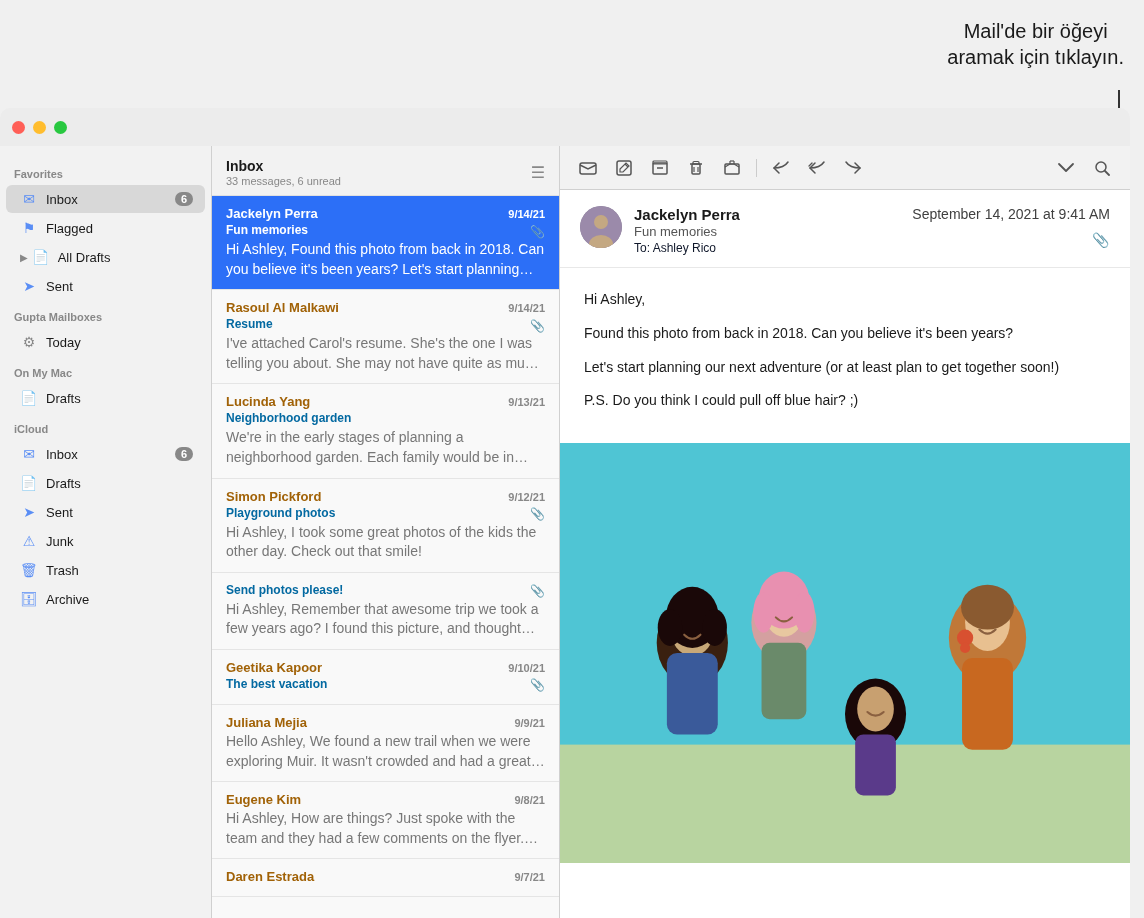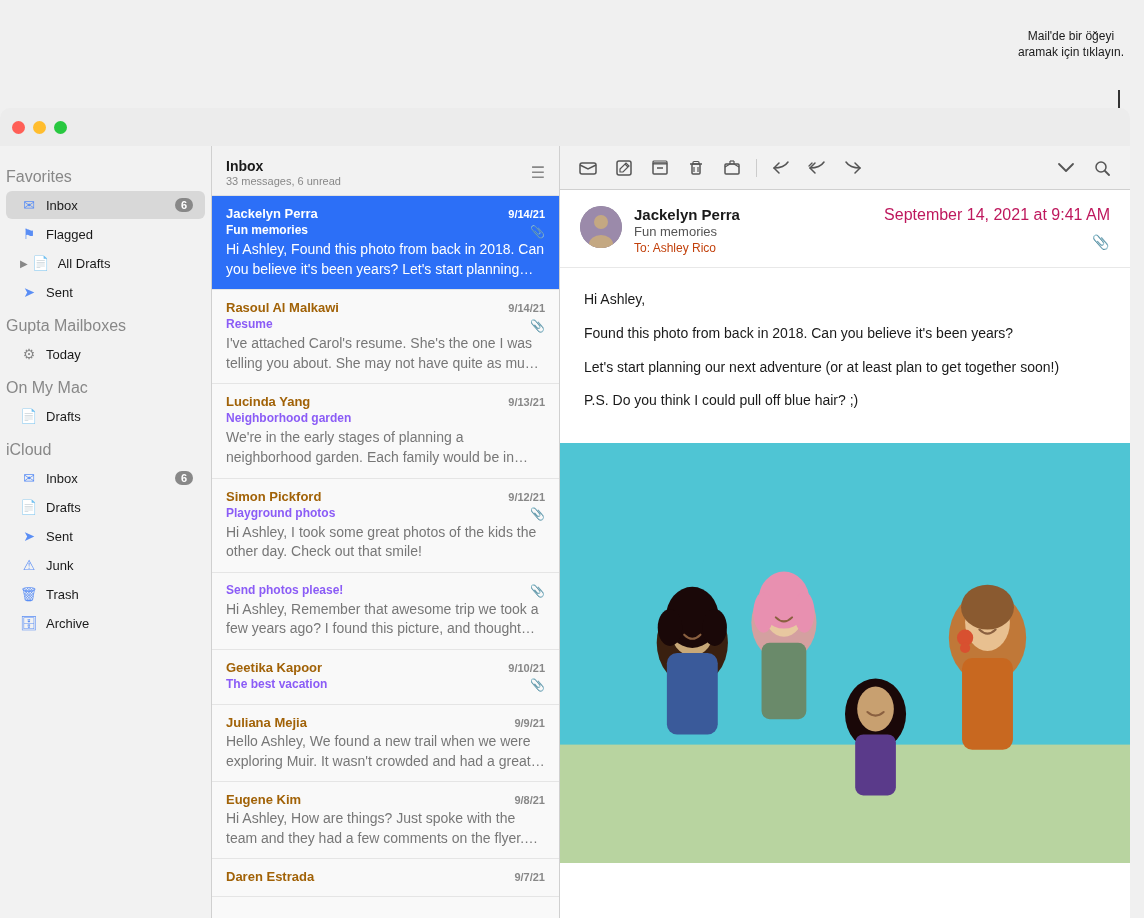--- a/index.html
+++ b/index.html
@@ -8,23 +8,23 @@
       height: 918px;
       background: #f0f0f0;
       font-family: -apple-system, BlinkMacSystemFont, 'Helvetica Neue', sans-serif;
       overflow: hidden;
       position: relative;
     }
 
     
     .tooltip-text {
       position: absolute;
-      top: 29px;
+      top: 18px;
       right: 20px;
-      font-size: 12px;
+      font-size: 20px;
       color: #1a1a1a;
       text-align: center;
       line-height: 1.3;
       z-index: 10;
     }
     .tooltip-arrow {
       position: absolute;
       top: 90px;
       right: 24px;
       width: 2px;
@@ -80,24 +80,24 @@
     .sidebar {
       width: 212px;
       background: #f2f2f2;
       height: 100%;
       padding: 12px 0;
       overflow-y: auto;
       border-right: 1px solid #d0d0d0;
       flex-shrink: 0;
     }
     .sidebar-section-label {
-      font-size: 16px;
-      font-weight: 400;
+      font-size: 11px;
+      font-weight: 700;
       color: #888;
-      padding: 10px 6px 4px;
+      padding: 10px 14px 4px;
       text-transform: none;
       letter-spacing: 0;
     }
     .sidebar-item {
       display: flex;
       align-items: center;
       padding: 5px 12px 5px 14px;
       cursor: pointer;
       border-radius: 6px;
       margin: 1px 6px;
@@ -174,21 +174,21 @@
       color: #a16207;
     }
     .email-item.selected .email-sender,
     .email-item.selected .email-subject,
     .email-item.selected .email-preview,
     .email-item.selected .email-date { color: #fff; }
     .email-date { font-size: 11px; color: #888; font-weight: bold; }
     .email-subject {
       font-size: 12px;
       font-weight: 600;
-      color: #8b5cf6;
+      color: #0369a1;
       margin-bottom: 3px;
     }
     .email-preview {
       font-size: 14px;
       color: #777;
       line-height: 1.4;
       display: -webkit-box;
       -webkit-line-clamp: 2;
       -webkit-box-orient: vertical;
       overflow: hidden;
@@ -258,22 +258,22 @@
       display: flex;
       align-items: center;
       justify-content: center;
       color: white;
       font-size: 16px;
       font-weight: 600;
     }
     .email-meta { flex: 1; }
     .email-detail-sender { font-size: 15px; font-weight: 700; color: #1a1a1a; }
     .email-detail-subject { font-size: 13px; color: #555; margin-top: 1px; }
-    .email-detail-to { font-size: 12px; color: #c2410c; margin-top: 2px; }
-    .email-detail-date { font-size: 16px; color: #be185d; white-space: nowrap; }
+    .email-detail-to { font-size: 12px; color: #0f172a; margin-top: 2px; }
+    .email-detail-date { font-size: 14px; color: #404040; white-space: nowrap; }
     .email-attachment-indicator { font-size: 14px; color: #888; margin-top: 4px; }
 
     .email-body {
       padding: 20px 24px;
       font-size: 14px;
       color: #1a1a1a;
       line-height: 1.7;
     }
     .email-body p { margin-bottom: 10px; }
 

